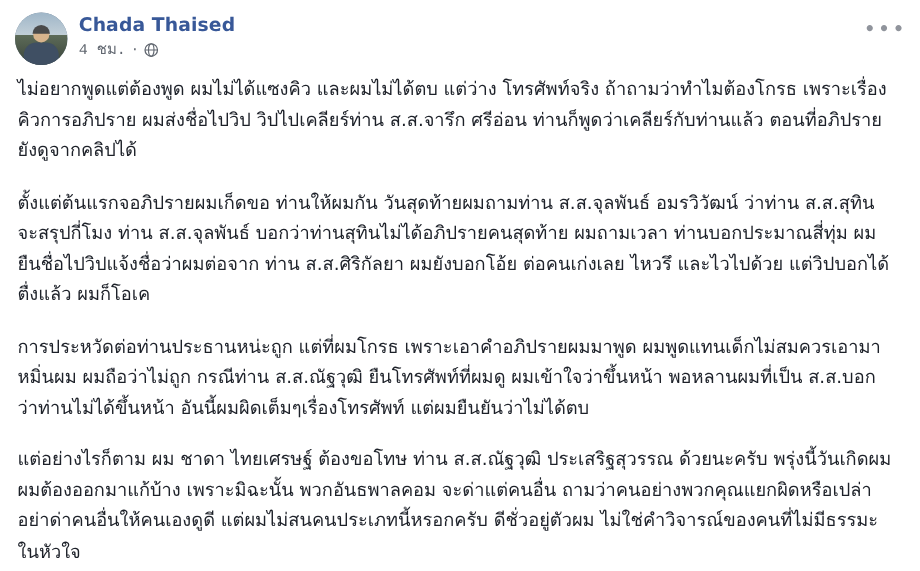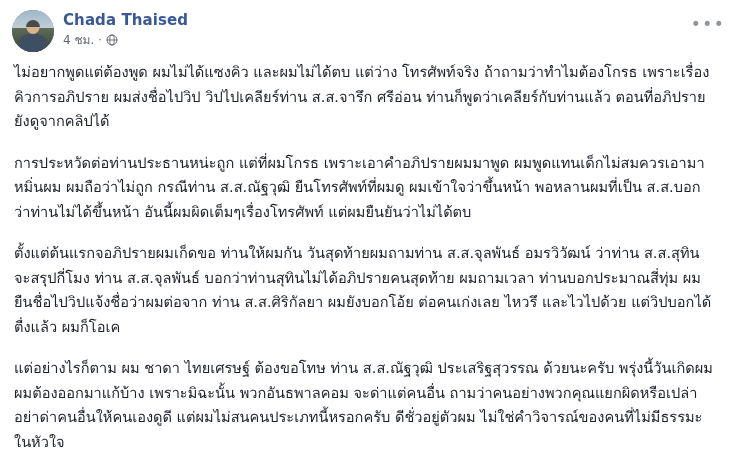--- a/index.html
+++ b/index.html
@@ -85,20 +85,21 @@
     line-height: 19px;
     letter-spacing: 0.1px;
   }
   .meta-line {
     display: flex;
     align-items: center;
     font-size: 12px;
     color: #616770;
     line-height: 16px;
     margin-top: 2px;
+    font-family: Liberation Mono, monospace;
   }
   .meta-dot {
     margin: 0 4px;
     font-size: 11px;
     color: #616770;
   }
   .globe-icon {
     display: inline-block;
     width: 12px;
     height: 12px;
@@ -160,18 +161,18 @@
           </svg>
         </span>
       </div>
     </div>
 
     <div class="more-btn">•••</div>
   </div>
 
   <div class="post-body">
     <p class="para">ไม่อยากพูดแต่ต้องพูด ผมไม่ได้แซงคิว และผมไม่ได้ตบ แต่ว่าง โทรศัพท์จริง ถ้าถามว่าทำไมต้องโกรธ เพราะเรื่องคิวการอภิปราย ผมส่งชื่อไปวิป วิปไปเคลียร์ท่าน ส.ส.จารึก ศรีอ่อน ท่านก็พูดว่าเคลียร์กับท่านแล้ว ตอนที่อภิปรายยังดูจากคลิปได้</p>
+    <p class="para">ตั้งแต่ต้นแรกจอภิปรายผมเก็ดขอ ท่านให้ผมกัน วันสุดท้ายผมถามท่าน ส.ส.จุลพันธ์ อมรวิวัฒน์ ว่าท่าน ส.ส.สุทิน จะสรุปกี่โมง ท่าน ส.ส.จุลพันธ์ บอกว่าท่านสุทินไม่ได้อภิปรายคนสุดท้าย ผมถามเวลา ท่านบอกประมาณสี่ทุ่ม ผมยืนชื่อไปวิปแจ้งชื่อว่าผมต่อจาก ท่าน ส.ส.ศิริกัลยา ผมยังบอกโอ้ย ต่อคนเก่งเลย ไหวรึ และไวไปด้วย แต่วิปบอกได้ตื่งแล้ว ผมก็โอเค</p>
     <p class="para">การประหวัดต่อท่านประธานหน่ะถูก แต่ที่ผมโกรธ เพราะเอาคำอภิปรายผมมาพูด ผมพูดแทนเด็กไม่สมควรเอามาหมิ่นผม ผมถือว่าไม่ถูก กรณีท่าน ส.ส.ณัฐวุฒิ ยืนโทรศัพท์ที่ผมดู ผมเข้าใจว่าขึ้นหน้า พอหลานผมที่เป็น ส.ส.บอกว่าท่านไม่ได้ขึ้นหน้า อันนี้ผมผิดเต็มๆเรื่องโทรศัพท์ แต่ผมยืนยันว่าไม่ได้ตบ</p>
-    <p class="para">ตั้งแต่ต้นแรกจอภิปรายผมเก็ดขอ ท่านให้ผมกัน วันสุดท้ายผมถามท่าน ส.ส.จุลพันธ์ อมรวิวัฒน์ ว่าท่าน ส.ส.สุทิน จะสรุปกี่โมง ท่าน ส.ส.จุลพันธ์ บอกว่าท่านสุทินไม่ได้อภิปรายคนสุดท้าย ผมถามเวลา ท่านบอกประมาณสี่ทุ่ม ผมยืนชื่อไปวิปแจ้งชื่อว่าผมต่อจาก ท่าน ส.ส.ศิริกัลยา ผมยังบอกโอ้ย ต่อคนเก่งเลย ไหวรึ และไวไปด้วย แต่วิปบอกได้ตื่งแล้ว ผมก็โอเค</p>
     <p class="para">แต่อย่างไรก็ตาม ผม ชาดา ไทยเศรษฐ์ ต้องขอโทษ ท่าน ส.ส.ณัฐวุฒิ ประเสริฐสุวรรณ ด้วยนะครับ พรุ่งนี้วันเกิดผม ผมต้องออกมาแก้บ้าง เพราะมิฉะนั้น พวกอันธพาลคอม จะด่าแต่คนอื่น ถามว่าคนอย่างพวกคุณแยกผิดหรือเปล่า อย่าด่าคนอื่นให้คนเองดูดี แต่ผมไม่สนคนประเภทนี้หรอกครับ ดีชั่วอยู่ตัวผม ไม่ใช่คำวิจารณ์ของคนที่ไม่มีธรรมะในหัวใจ</p>
   </div>
 
 </div>
 
 </body></html>

